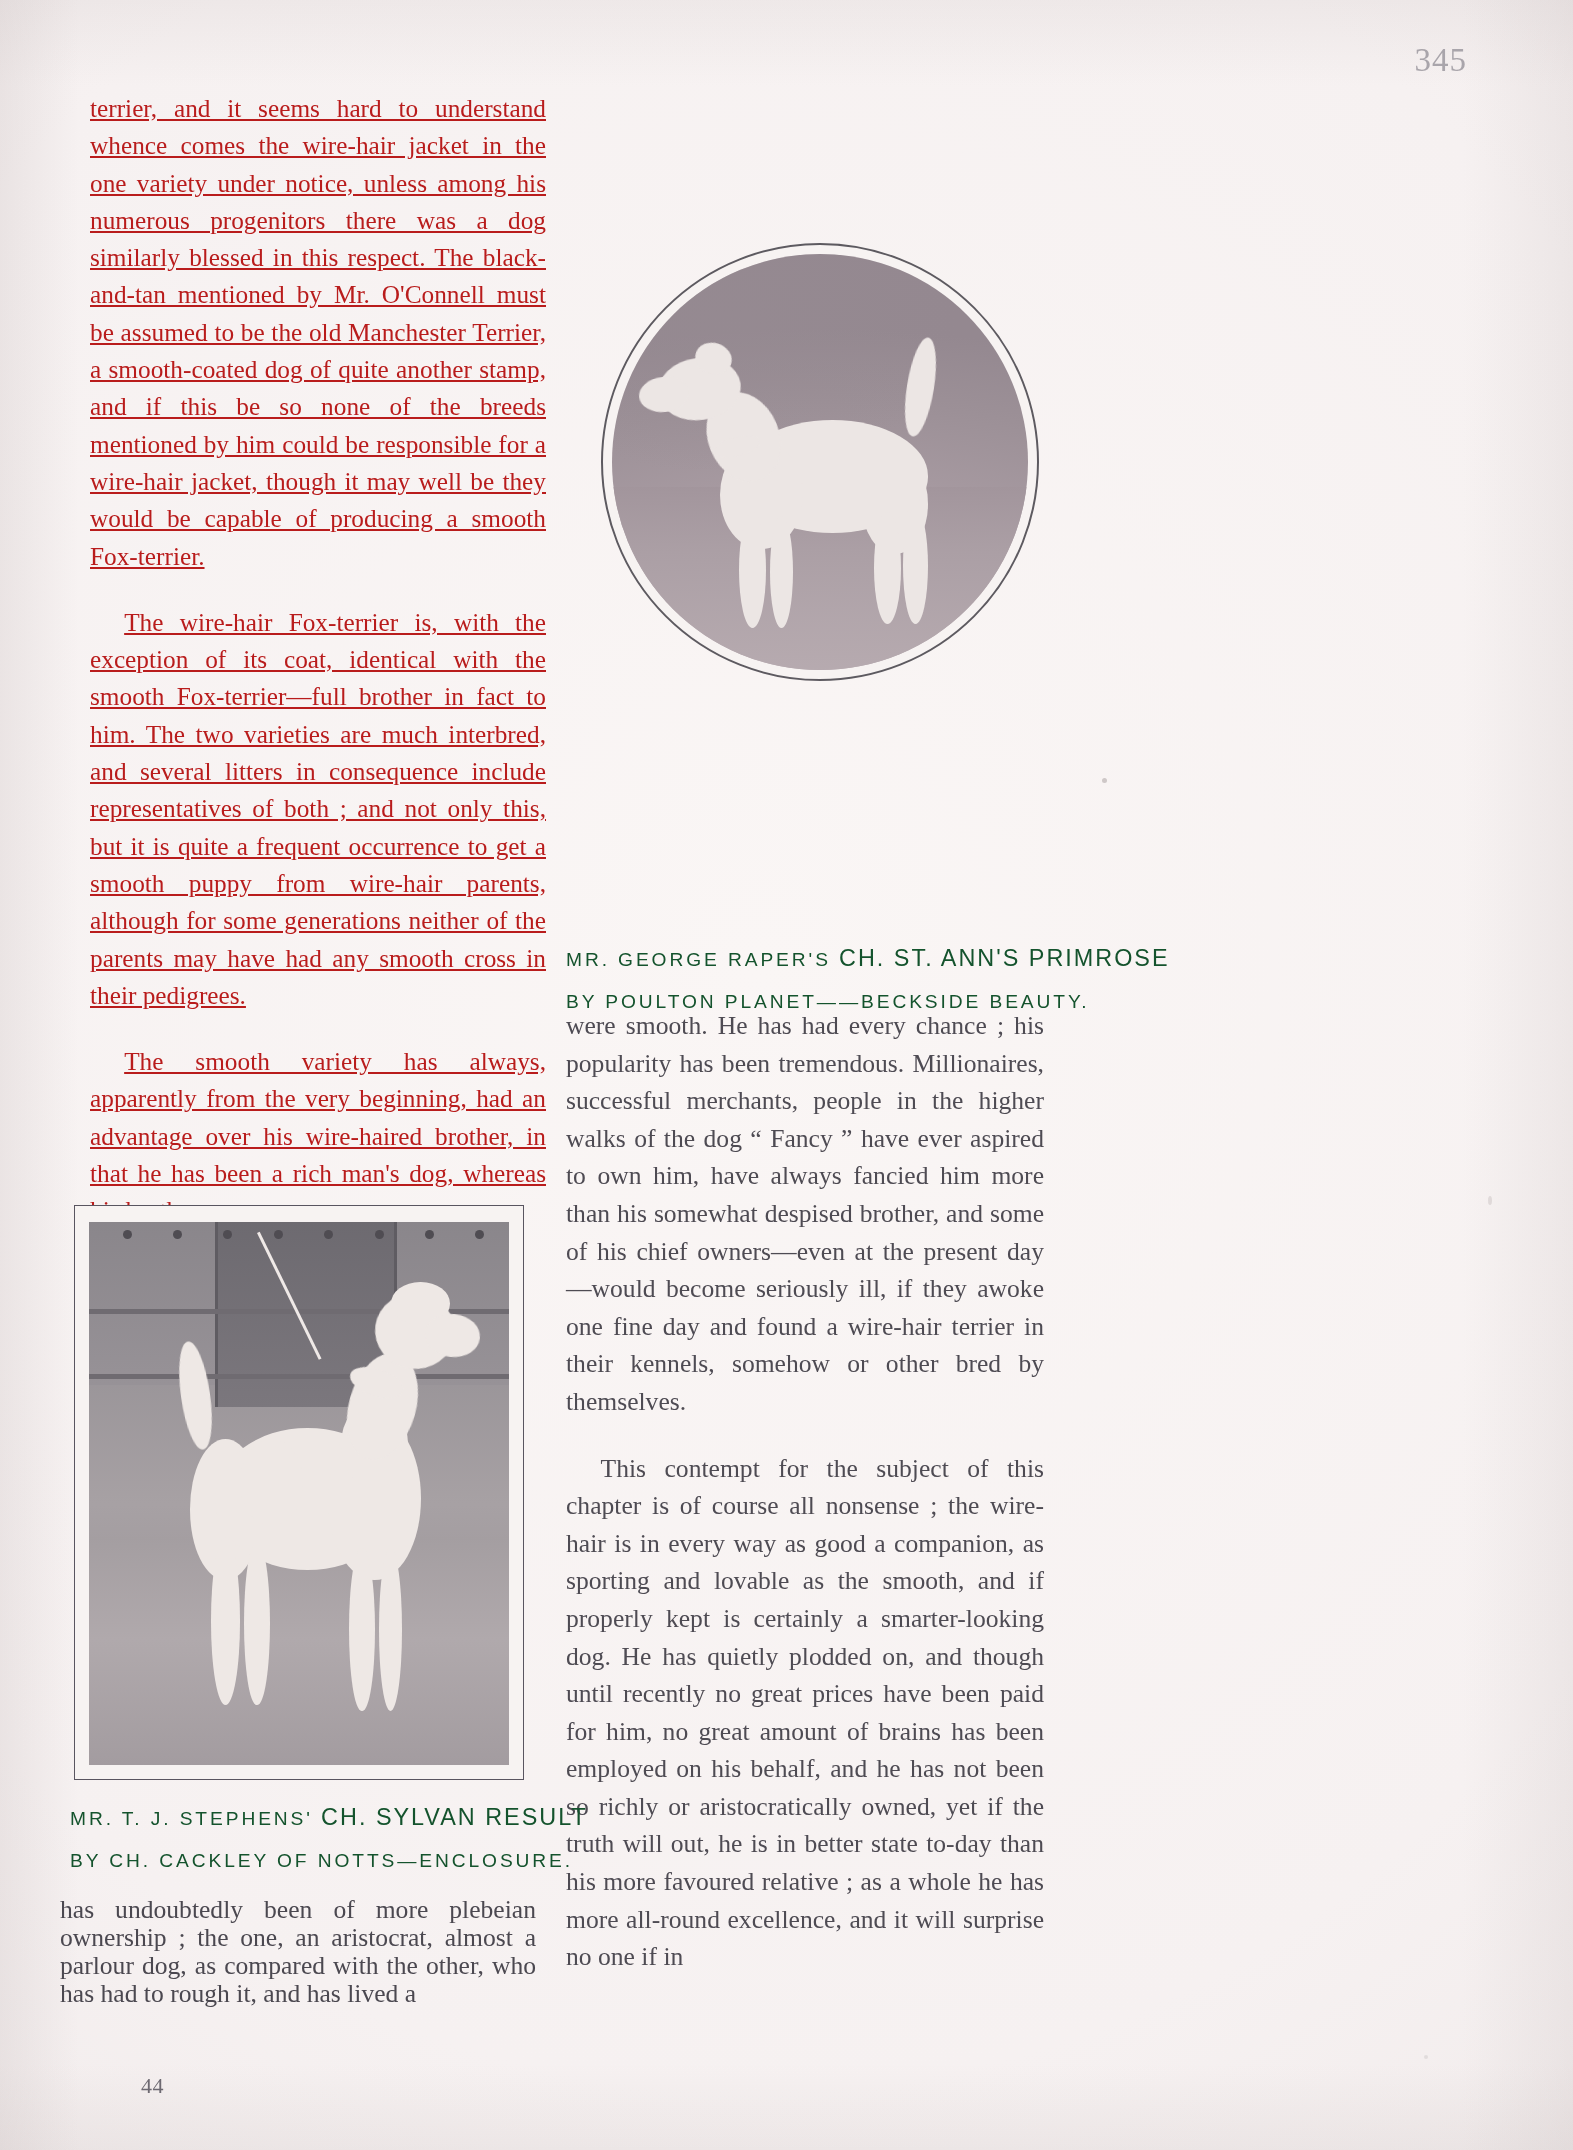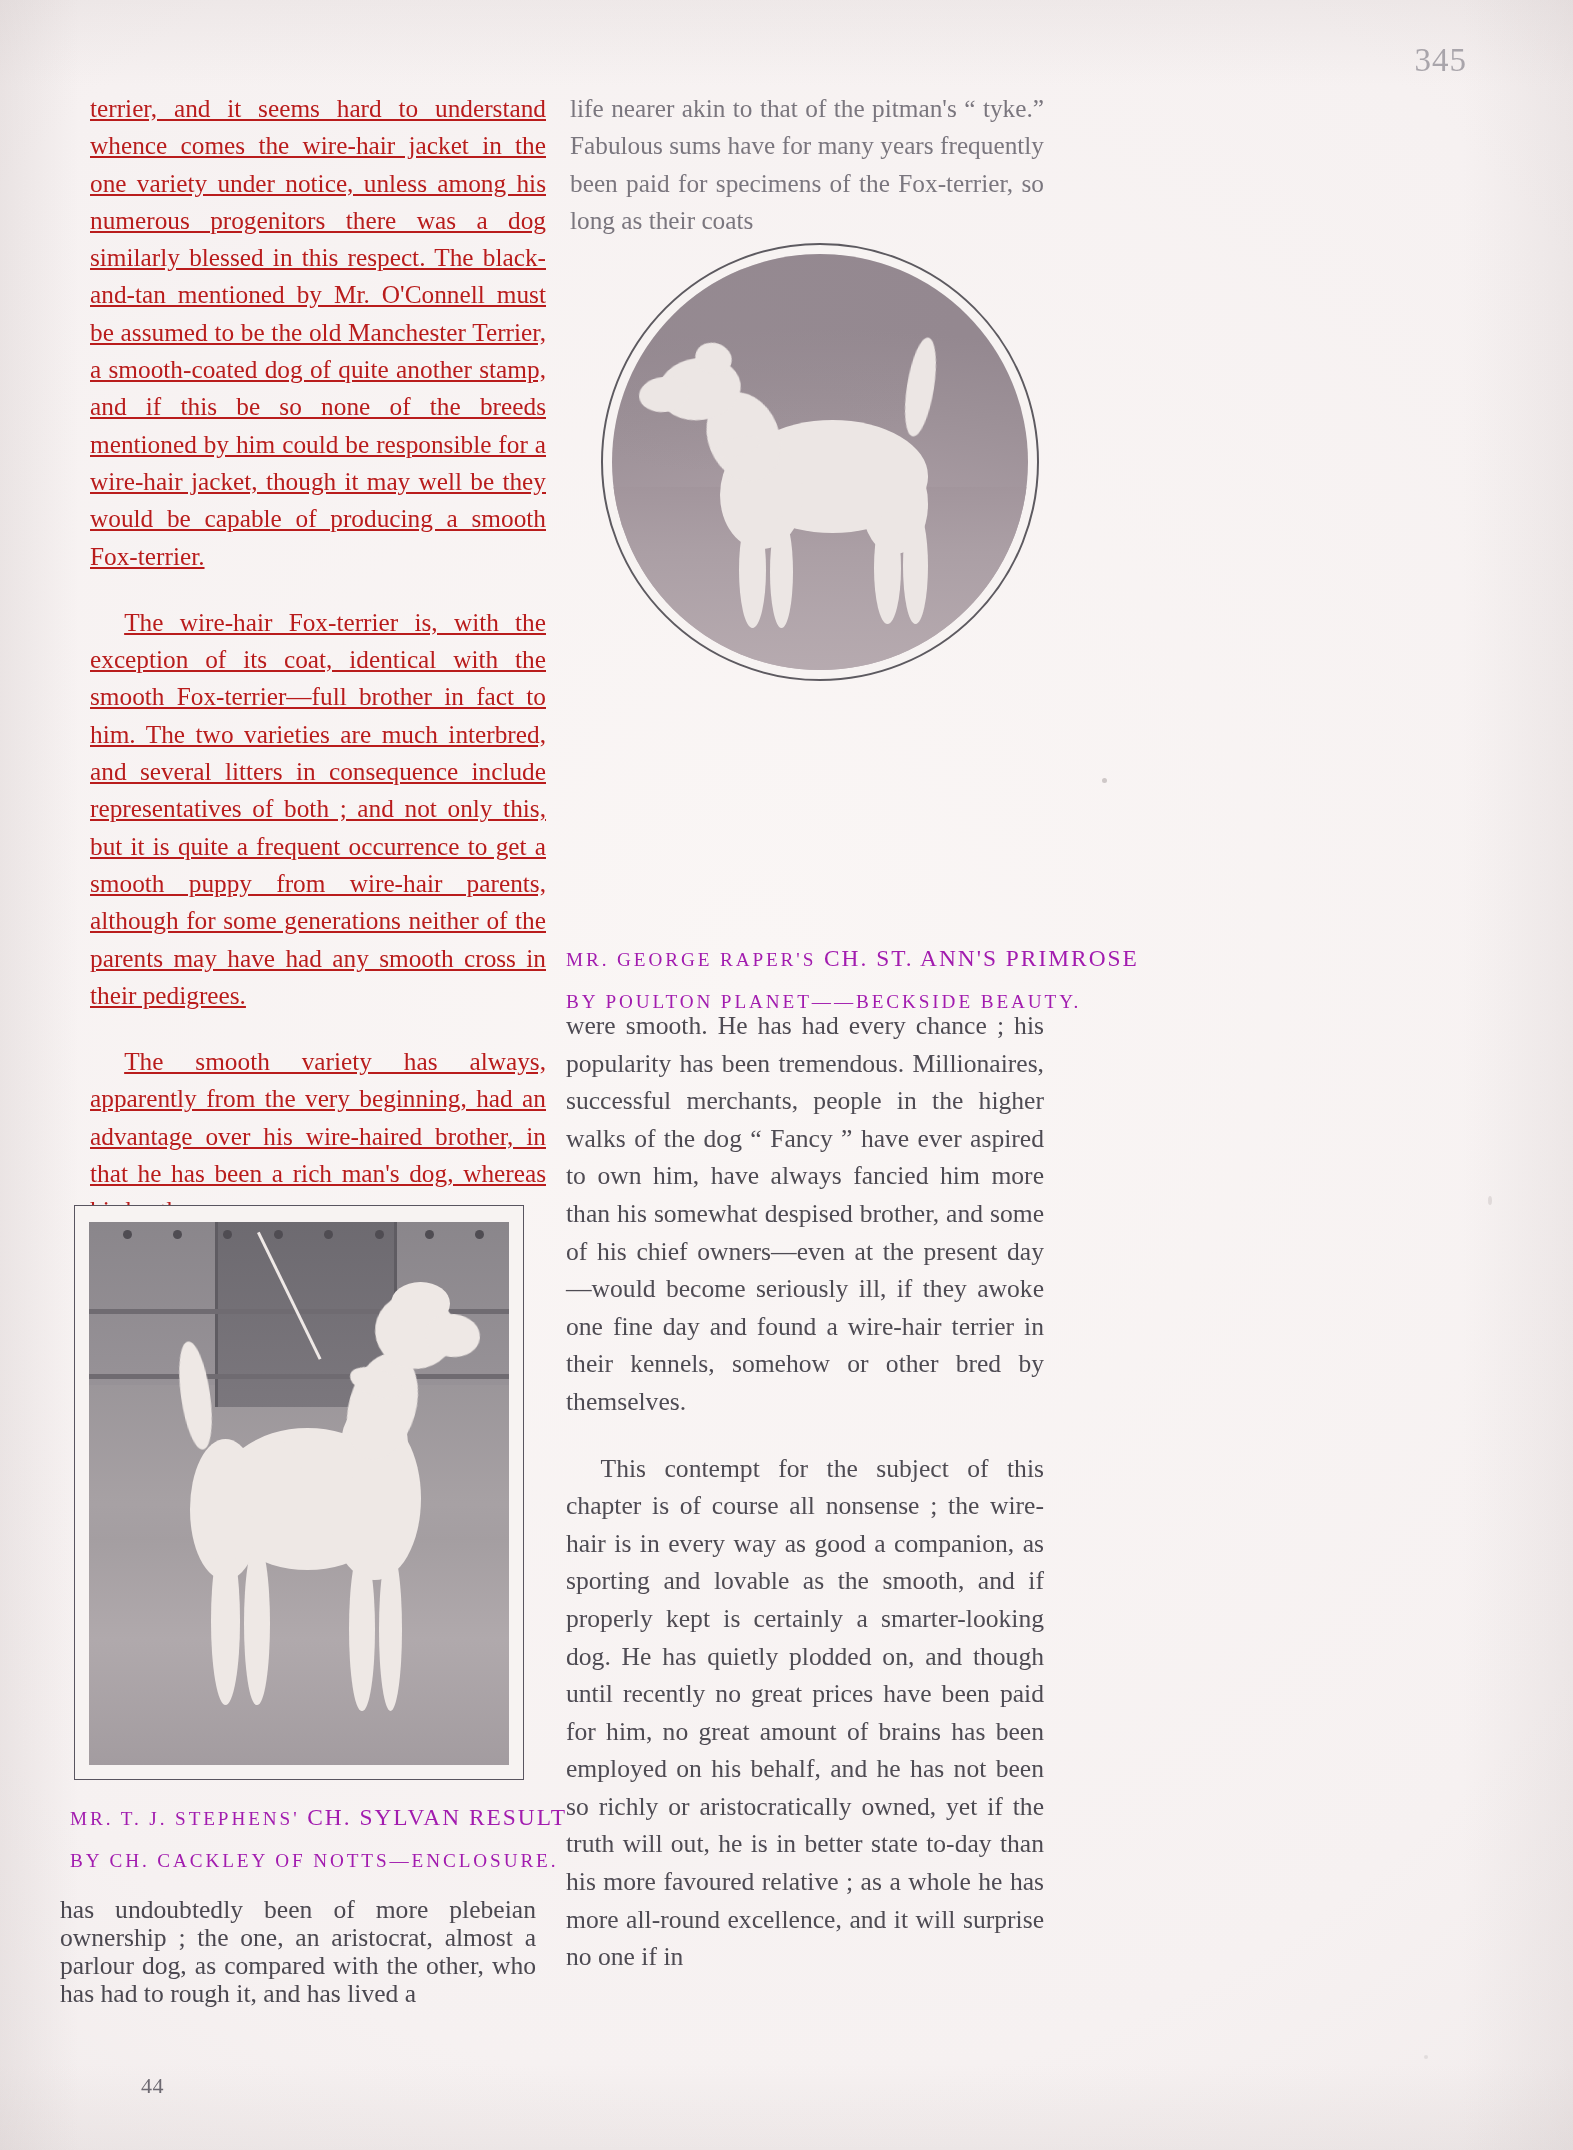--- a/index.html
+++ b/index.html
@@ -165,22 +165,22 @@
   .e-tail{left:22%;top:22%;width:7%;height:20%;border-radius:40%;transform:rotate(-8deg);}
   .e-flf{left:62%;top:60%;width:6%;height:30%;border-radius:25%;}
   .e-flf2{left:69%;top:60%;width:5.5%;height:30%;border-radius:25%;background:#e0d9d6;}
   .e-hl{left:29%;top:58%;width:7%;height:31%;border-radius:25%;}
   .e-hl2{left:37%;top:59%;width:6%;height:30%;border-radius:25%;background:#ded7d4;}
   .e-hind{left:24%;top:40%;width:17%;height:26%;border-radius:48% 42% 40% 52%;}
 
   
   .caption{
     position:absolute;
-    font-family:Liberation Serif, serif;
-    color:#a21caf;
+    font-family:Liberation Sans, sans-serif;
+    color:#14532d;
   }
   .caption .line{white-space:nowrap;}
   .cap-sm{font-size:19.2px;letter-spacing:2.9px;}
   .cap-lg{font-size:23.4px;letter-spacing:2.0px;}
   #caption-primrose{left:566px;top:938px;line-height:41px;}
   #caption-sylvan{left:70px;top:1797px;line-height:41px;}
 
   
   .signature{
     position:absolute;left:141px;top:2073px;
@@ -202,23 +202,20 @@
   <div class="runhead">
     <div class="runhead-folio">345</div>
   </div>
 
   <div class="col" id="col-left-top">
     <p>terrier, and it seems hard to understand whence comes the wire-hair jacket in the one variety under notice, unless among his numerous progenitors there was a dog similarly blessed in this respect.  The black-and-tan mentioned by Mr. O'Connell must be assumed to be the old Manchester Terrier, a smooth-coated dog of quite another stamp, and if this be so none of the breeds mentioned by him could be responsible for a wire-hair jacket, though it may well be they would be capable of producing a smooth Fox-terrier.</p>
     <p>The wire-hair Fox-terrier is, with the exception of its coat, identical with the smooth Fox-terrier—full brother in fact to him.  The two varieties are much interbred, and several litters in consequence include representatives of both ; and not only this, but it is quite a frequent occurrence to get a smooth puppy from wire-hair parents, although for some generations neither of the parents may have had any smooth cross in their pedigrees.</p>
     <p>The smooth variety has always, apparently from the very beginning, had an advantage over his wire-haired brother, in that he has been a rich man's dog, whereas his brother</p>
   </div>
 
-  <div class="col" id="col-right-top">
-    <p>life nearer akin to that of the pitman's “ tyke.”  Fabulous sums have for many years frequently been paid for specimens of the Fox-terrier, so long as their coats</p>
-  </div>
 
   <div class="plate-round">
     <div class="inner">
       <div class="wallsplotch"></div>
       <div class="ground"></div>
       <div class="dog">
         <span class="d-tail"></span>
         <span class="d-hind"></span>
         <span class="d-body"></span>
         <span class="d-chest"></span>

